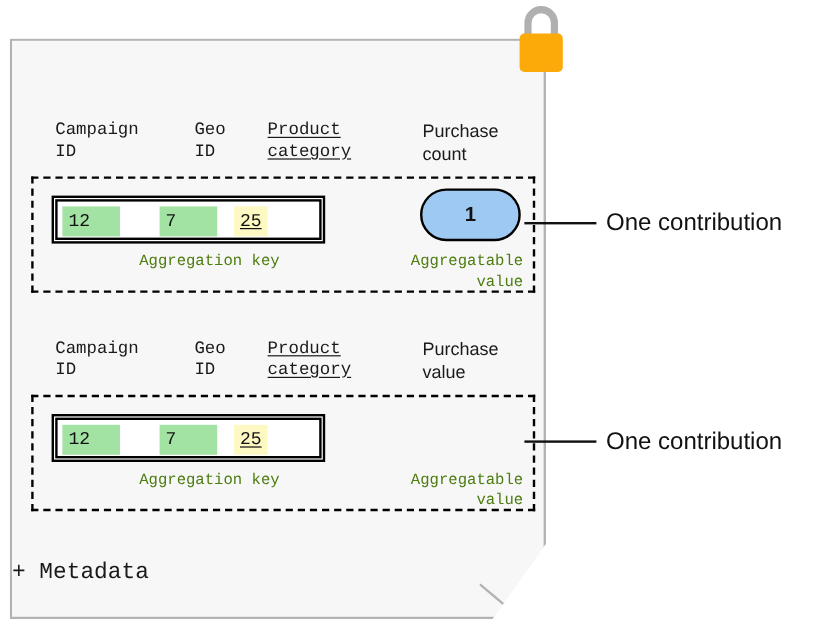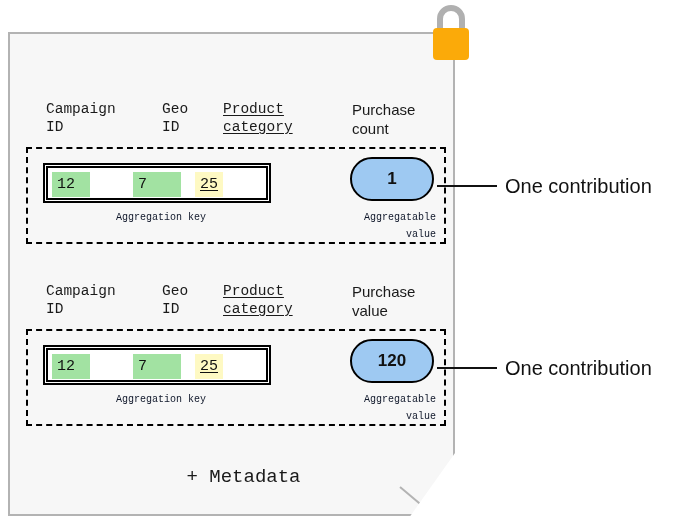--- a/index.html
+++ b/index.html
@@ -119,21 +119,21 @@
     top: 7px;
     height: 25px;
     font-family: "Liberation Mono", "DejaVu Sans Mono", monospace;
     font-size: 15px;
     line-height: 25px;
     color: #111111;
     text-align: left;
     padding-left: 5px;
     box-sizing: border-box;
   }
-  .key-cell.cell-campaign { left: 7px;   width: 38px; background: #a2e2a2; }
+  .key-cell.cell-campaign { left: 7px;   width: 48px; background: #a2e2a2; }
   .key-cell.cell-geo      { left: 88px;  width: 48px; background: #a2e2a2; }
   .key-cell.cell-product  { left: 150px; width: 28px; background: #fef9c3;
                             text-decoration: underline; text-underline-offset: 2px; }
 
   
   .value-bubble {
     position: absolute;
     left: 322px;
     top: 8px;
     width: 84px;
@@ -147,23 +147,23 @@
     font-size: 17px;
     line-height: 39px;
     text-align: center;
     color: #111111;
   }
 
   
   .annot {
     position: absolute;
     font-family: "Liberation Mono", "DejaVu Sans Mono", monospace;
-    font-size: 10px;
+    font-size: 13px;
     line-height: 17px;
-    color: #0f172a;
+    color: #4d7c0f;
   }
   .annot.annot-key   { left: 88px;  top: 60px; }
   .annot.annot-value { left: 284px; top: 60px; width: 124px; text-align: right; white-space: pre-line; }
 
   
   .callout {
     position: absolute;
     height: 28px;
   }
   .callout-line {
@@ -187,25 +187,23 @@
   }
   #callout-1 { left: 437px; top: 172px; }
   #callout-2 { left: 437px; top: 354px; }
 
   
   #metadata-label {
     position: absolute;
     left: 0;
     right: 0;
     top: 432px;
-    text-align: center;
     font-family: "Liberation Mono", "DejaVu Sans Mono", monospace;
     font-size: 19px;
     color: #1a1a1a;
-    padding-left: 24px;
   }
 </style>
 </head>
 <body>
 
 <div id="report-card">
   <div id="report-card-inner">
 
     <div class="contribution-group" id="contribution-group-1">
 
@@ -250,21 +248,20 @@
       </div>
 
       <div class="dashed-box">
 
         <div class="key-box">
           <div class="key-cell cell-campaign">12</div>
           <div class="key-cell cell-geo">7</div>
           <div class="key-cell cell-product">25</div>
         </div>
 
-        <div class="value-bubble">120</div>
 
         <div class="annot annot-key">Aggregation key</div>
         <div class="annot annot-value">Aggregatable
 value</div>
       </div>
     </div>
 
     <div id="metadata-label">+ Metadata</div>
 
     <div id="card-fold-line"></div>

